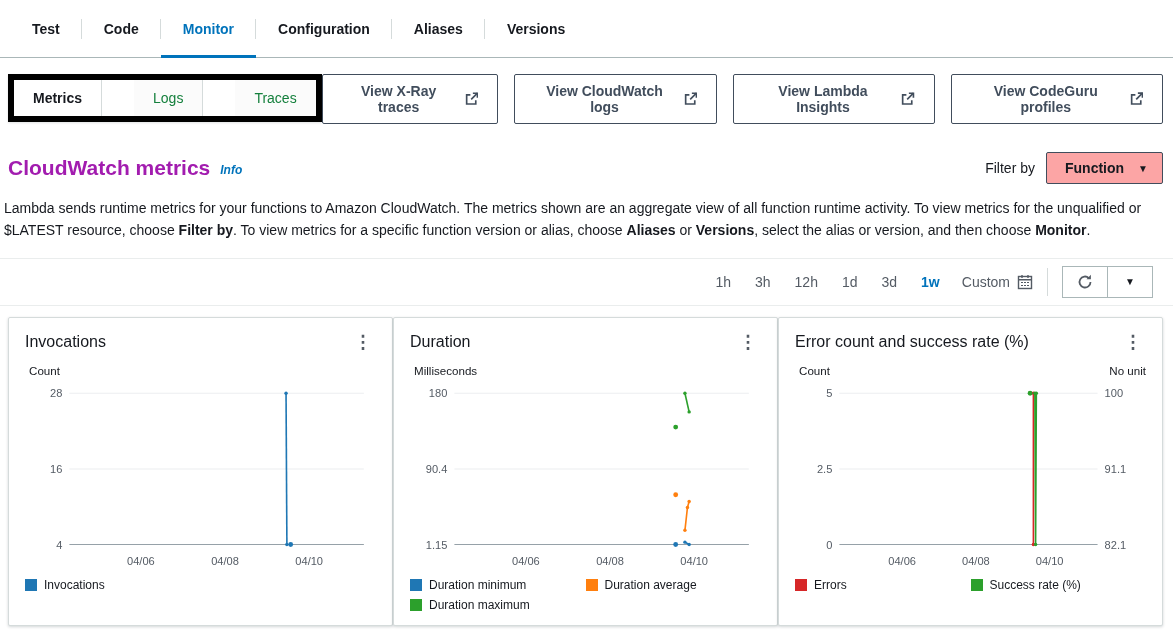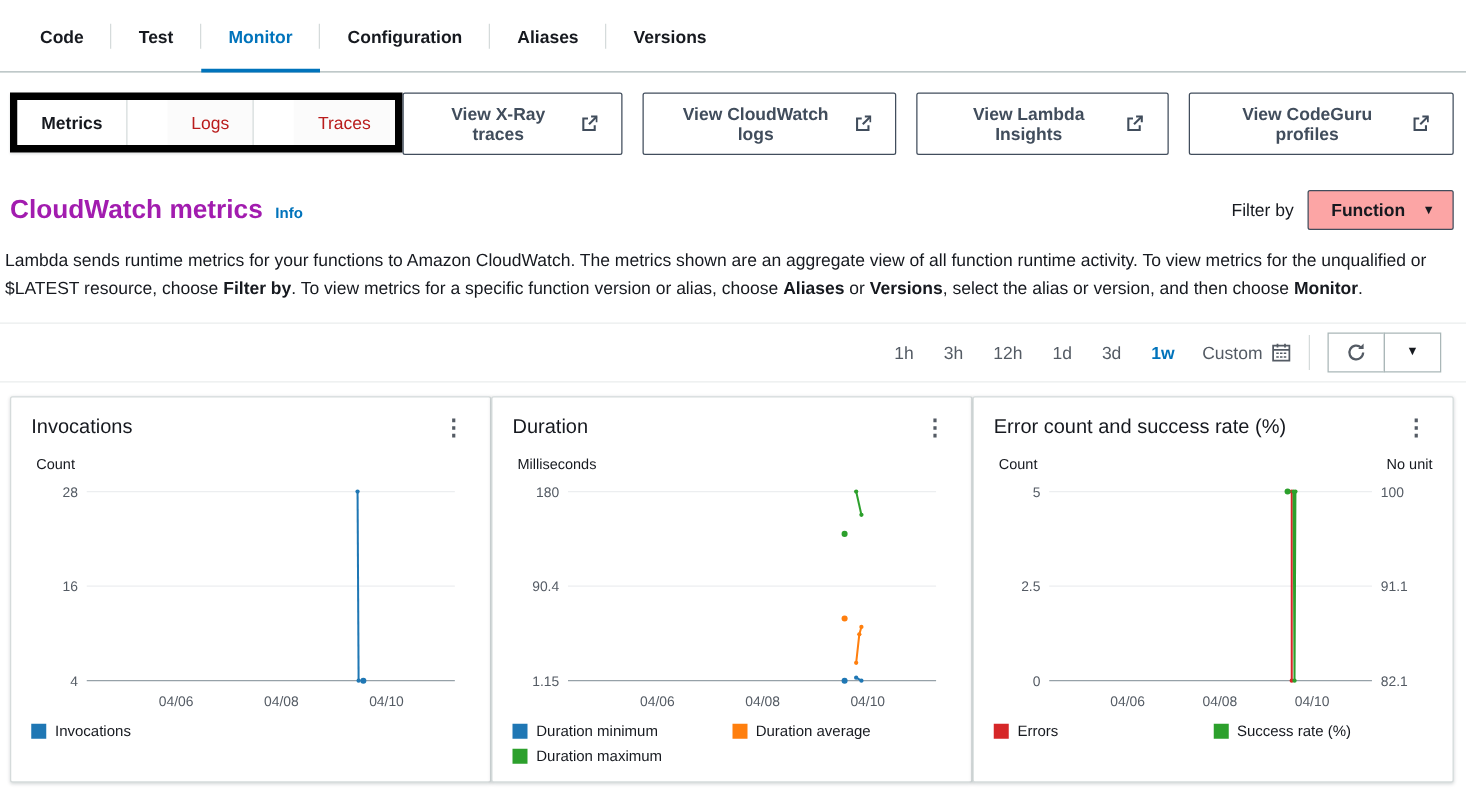--- a/index.html
+++ b/index.html
@@ -12,29 +12,29 @@
   }
   
   .main-tabs { display: flex; height: 58px; border-bottom: 1px solid #aab7b8; padding-left: 10px; background:#fff; }
   .main-tab { position: relative; display: flex; align-items: center; padding: 0 22px; font-weight: 700; color: #16191f; cursor: pointer; }
   .main-tab:not(:last-child)::after { content:''; position:absolute; right:0; top:50%; transform:translateY(-50%); width:1px; height:20px; background:#d5dbdb; }
   .main-tab.active { color: #0073bb; }
   .main-tab.active::before { content:''; position:absolute; left:0; right:0; bottom:-1px; height:3px; background:#0073bb; }
   
   .toolbar-row { display:flex; justify-content:space-between; align-items:flex-start; padding: 16px 10px 14px 8px; }
   .subtabs { display:inline-flex; border:6px solid #000000; background:#fff; box-shadow: 0 1px 2px rgba(0,28,36,.12); gap: 32px; }
-  .subtab { padding: 10px 19px; color:#b91c1c; cursor:pointer; background:#fbfbfb; }
+  .subtab { padding: 10px 19px; color:#15803d; cursor:pointer; background:#fbfbfb; }
   .subtab:not(:last-child) { border-right:1px solid #d5dbdb; }
   .subtab.active { font-weight:700; color:#16191f; background:#fff; }
   .action-buttons { display:flex; gap:16px; }
   .aws-btn { display:inline-flex; align-items:center; gap:9px; padding: 8px 19px; border:1px solid #414d5c; border-radius:2px; background:#fff; color:#414d5c; font-weight:700; font-size:14px; font-family:inherit; cursor:pointer; }
   
   .section-header { display:flex; align-items:center; padding: 14px 10px 0 8px; }
   .page-title { font-size: 21px; font-weight: 700; color:#a21caf; }
-  .info-link { margin-left:10px; color:#0073bb; font-size:12px; font-weight:700; text-decoration:none; cursor:pointer; position:relative; top:2px; }
+  .info-link { margin-left:10px; color:#0073bb; font-size:12px; font-weight:700; text-decoration:none; cursor:pointer; position:relative; top:2px;font-style:italic; }
   .filter { margin-left:auto; display:flex; align-items:center; gap:11px; }
   .filter-label { color:#16191f; }
   .filter-btn { display:inline-flex; align-items:center; gap:14px; padding:7px 14px 7px 18px; border:1px solid #414d5c; border-radius:2px; background:#fca5a5; color:#16191f; font-weight:700; font-size:14px; font-family:inherit; cursor:pointer; }
   .caret { font-size:10px; color:#16191f; }
   
   .description { padding: 14px 10px 0 4px; line-height: 1.57; color:#16191f; }
   .description .bold { font-weight:700; }
   
   .time-bar { margin-top:16px; border-top:1px solid #eaeded; border-bottom:1px solid #eaeded; background:#fff; display:flex; justify-content:flex-end; align-items:center; padding: 7px 20px 7px 10px; }
   .ranges { display:flex; align-items:flex-start; gap:24px; margin-right:22px; }
@@ -54,22 +54,22 @@
   .legend { display:flex; flex-wrap:wrap; font-size:12px; color:#16191f; padding: 2px 2px 4px; }
   .legend-item { width:50%; display:flex; align-items:center; gap:7px; margin:3px 0; }
   .legend-swatch { width:12px; height:12px; flex:0 0 12px; display:inline-block; }
 </style>
 </head>
 <body>
 
 <div class="page">
 
   <div class="main-tabs" id="main-tabs">
+      <div class="main-tab">Test</div>
       <div class="main-tab">Code</div>
-      <div class="main-tab">Test</div>
       <div class="main-tab active">Monitor</div>
       <div class="main-tab">Configuration</div>
       <div class="main-tab">Aliases</div>
       <div class="main-tab">Versions</div>
     </div>
 
   <div class="toolbar-row">
     <div class="subtabs" id="subtabs">
         <div class="subtab active">Metrics</div>
         <div class="subtab">Logs</div>

